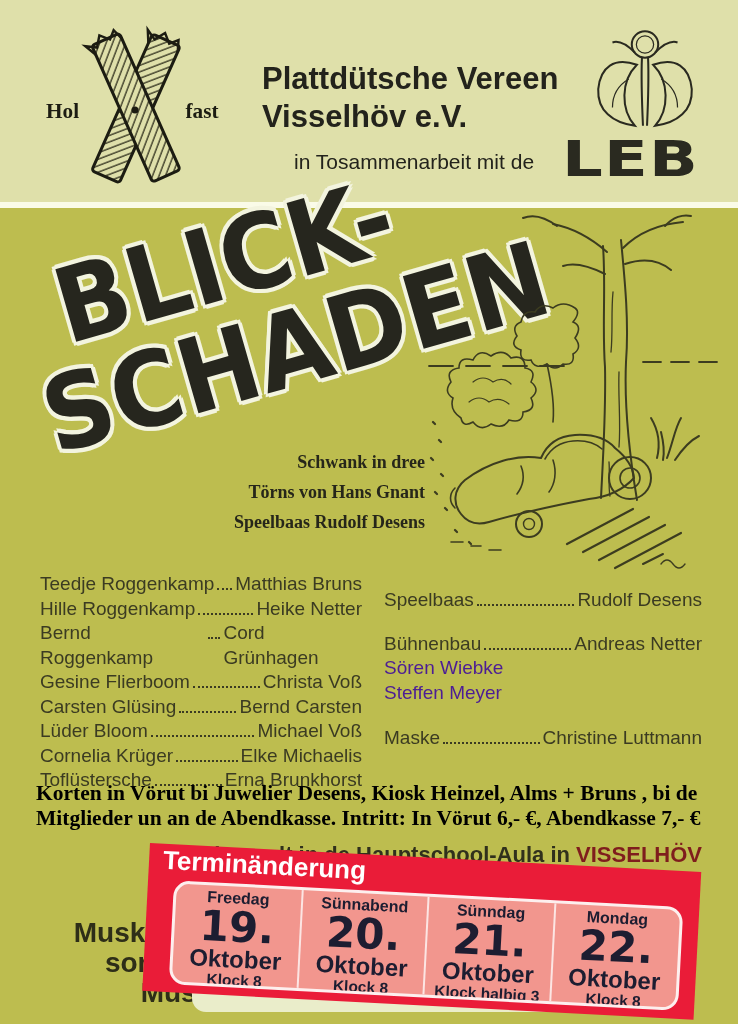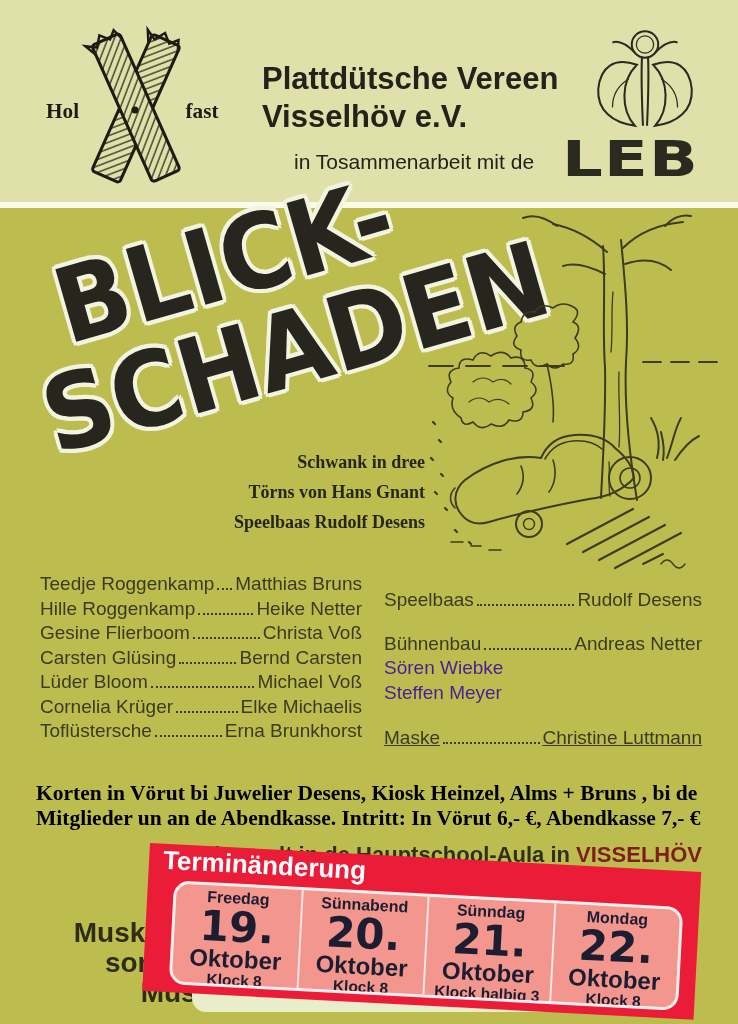--- a/index.html
+++ b/index.html
@@ -43,21 +43,21 @@
   
   .illustration{position:absolute;left:425px;top:212px;width:313px;height:365px;}
   .illustration svg path,.illustration svg circle{stroke:#3c3c20;fill:none;}
   
   .cast-left{position:absolute;left:40px;top:572px;width:322px;}
   .cast-right{position:absolute;left:384px;top:588px;width:318px;}
   .cast-row{display:flex;align-items:baseline;font-size:19px;line-height:24.5px;font-weight:500;color:#3b3b22;}
   .leader{flex:1;border-bottom:2.6px dotted #3b3b22;margin:0 3px 4px 3px;min-width:12px;}
   .extra-name{text-align:left;font-size:19px;line-height:24.5px;font-weight:500;color:#4c1d95;}
   .gap-a{margin-top:19px;}
-  .gap-b{margin-top:21px;text-decoration:underline;}
+  .gap-b{margin-top:21px;}
   
   .tickets{
     position:absolute;left:36px;top:781px;width:676px;
     font-family:"Liberation Serif",serif;font-weight:bold;font-size:21.5px;line-height:24.5px;
     color:#000000;
   }
   
   .venue{
     position:absolute;right:36px;top:842px;white-space:nowrap;
     font-weight:bold;font-size:22px;color:#30301c;z-index:1;
@@ -222,20 +222,25 @@
   <div class="cast-left">
     <div class="cast-row">
       <span>Teedje Roggenkamp</span>
       <span class="leader"></span>
       <span>Matthias Bruns</span>
     </div>
     <div class="cast-row">
       <span>Hille Roggenkamp</span>
       <span class="leader"></span>
       <span>Heike Netter</span>
+    </div>
+    <div class="cast-row">
+      <span>Bernd Roggenkamp</span>
+      <span class="leader"></span>
+      <span>Cord Grünhagen</span>
     </div>
     <div class="cast-row">
       <span>Gesine Flierboom</span>
       <span class="leader"></span>
       <span>Christa Voß</span>
     </div>
     <div class="cast-row">
       <span>Carsten Glüsing</span>
       <span class="leader"></span>
       <span>Bernd Carsten</span>

